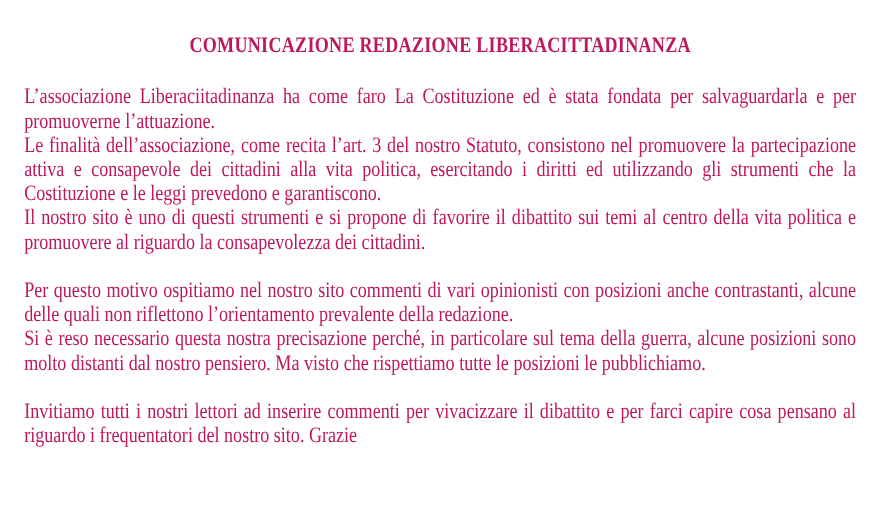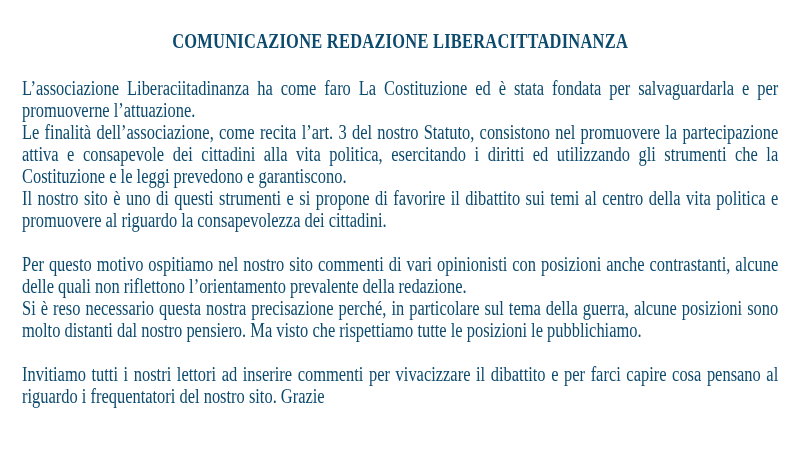--- a/index.html
+++ b/index.html
@@ -7,21 +7,21 @@
     padding: 0;
     background: #ffffff;
   }
   .page {
     position: relative;
     width: 800px;
     height: 466px;
     background: #ffffff;
     overflow: hidden;
     font-family: "Liberation Serif", "DejaVu Serif", serif;
-    color: #0c4a6e;
+    color: #be185d;
   }
   
   .content {
     position: absolute;
     left: 22px;
     top: 30px;
     width: 920px;
     transform: scaleX(0.822);
     transform-origin: 0 0;
   }

